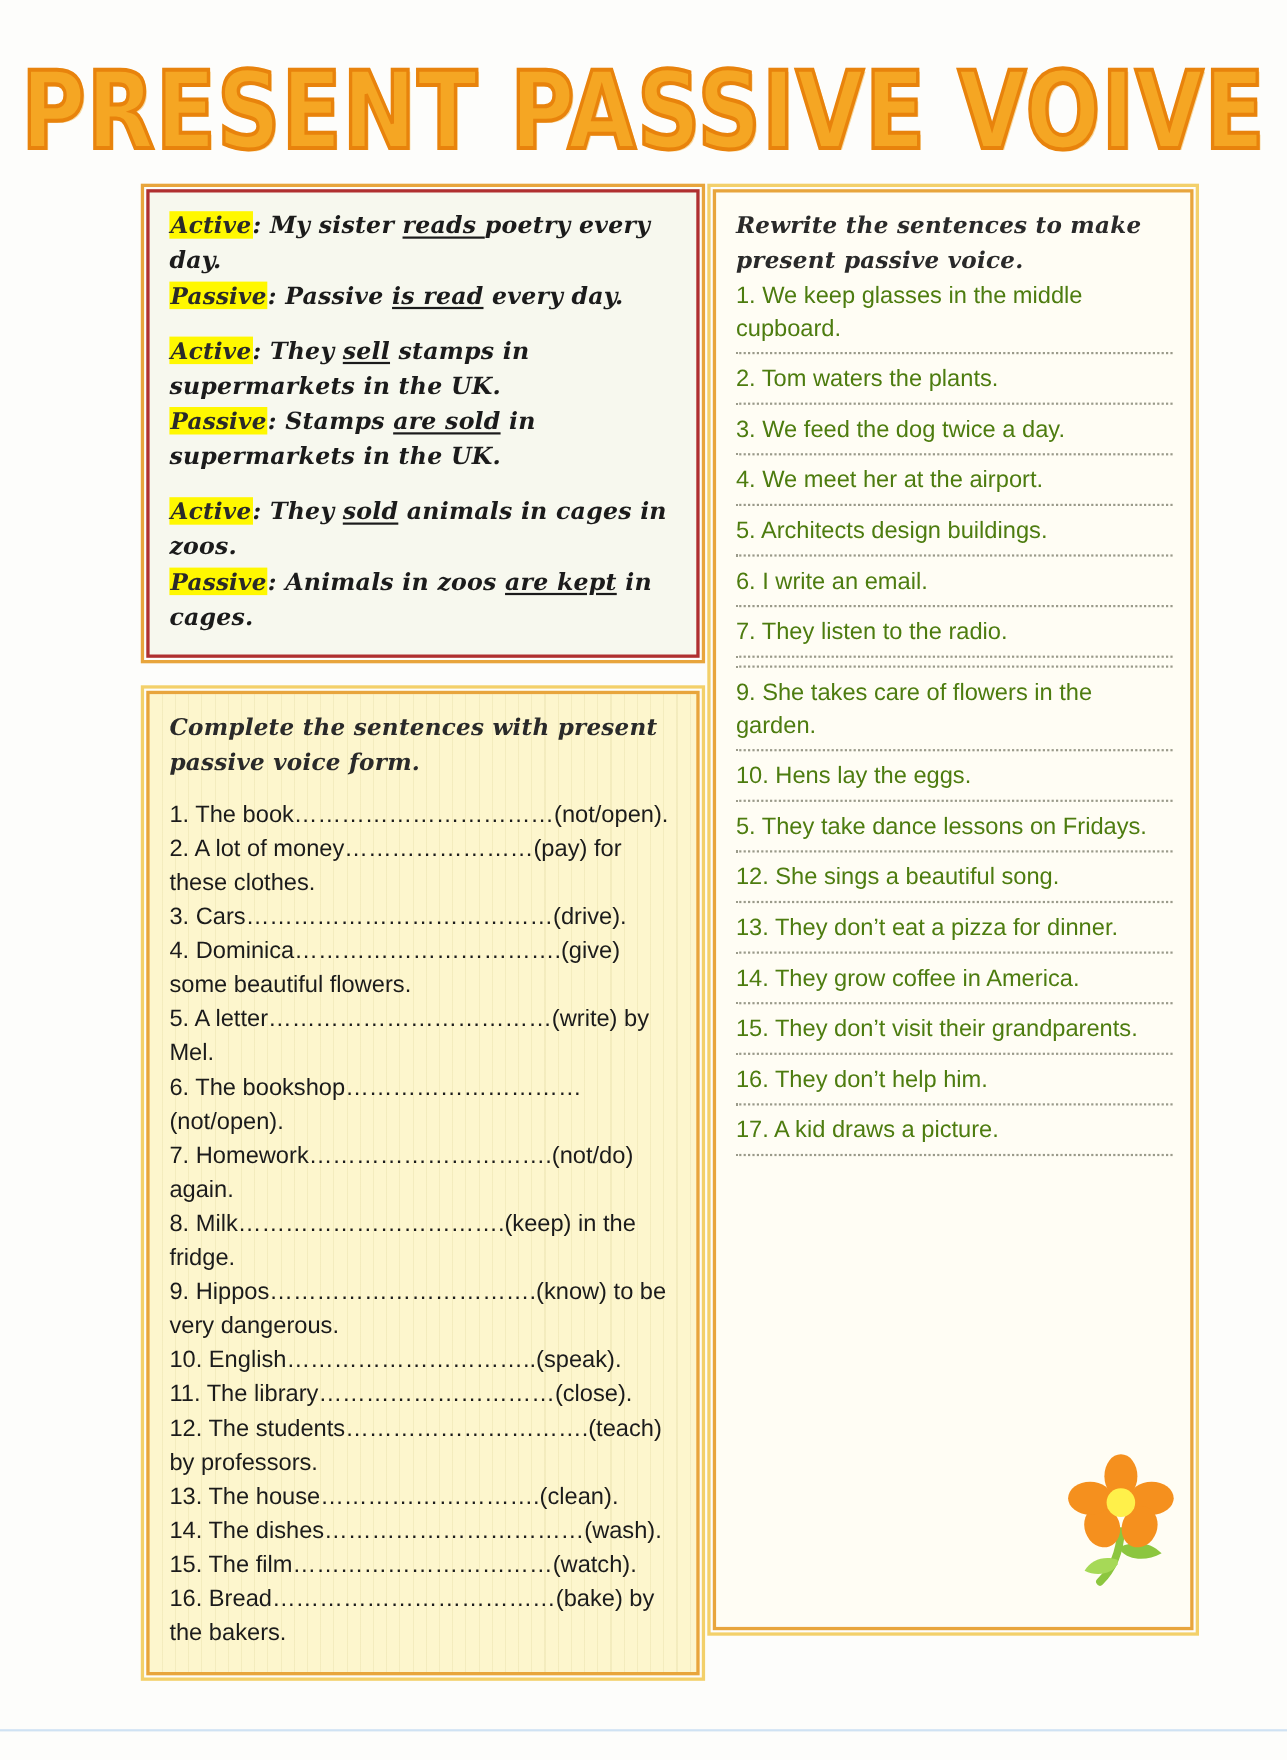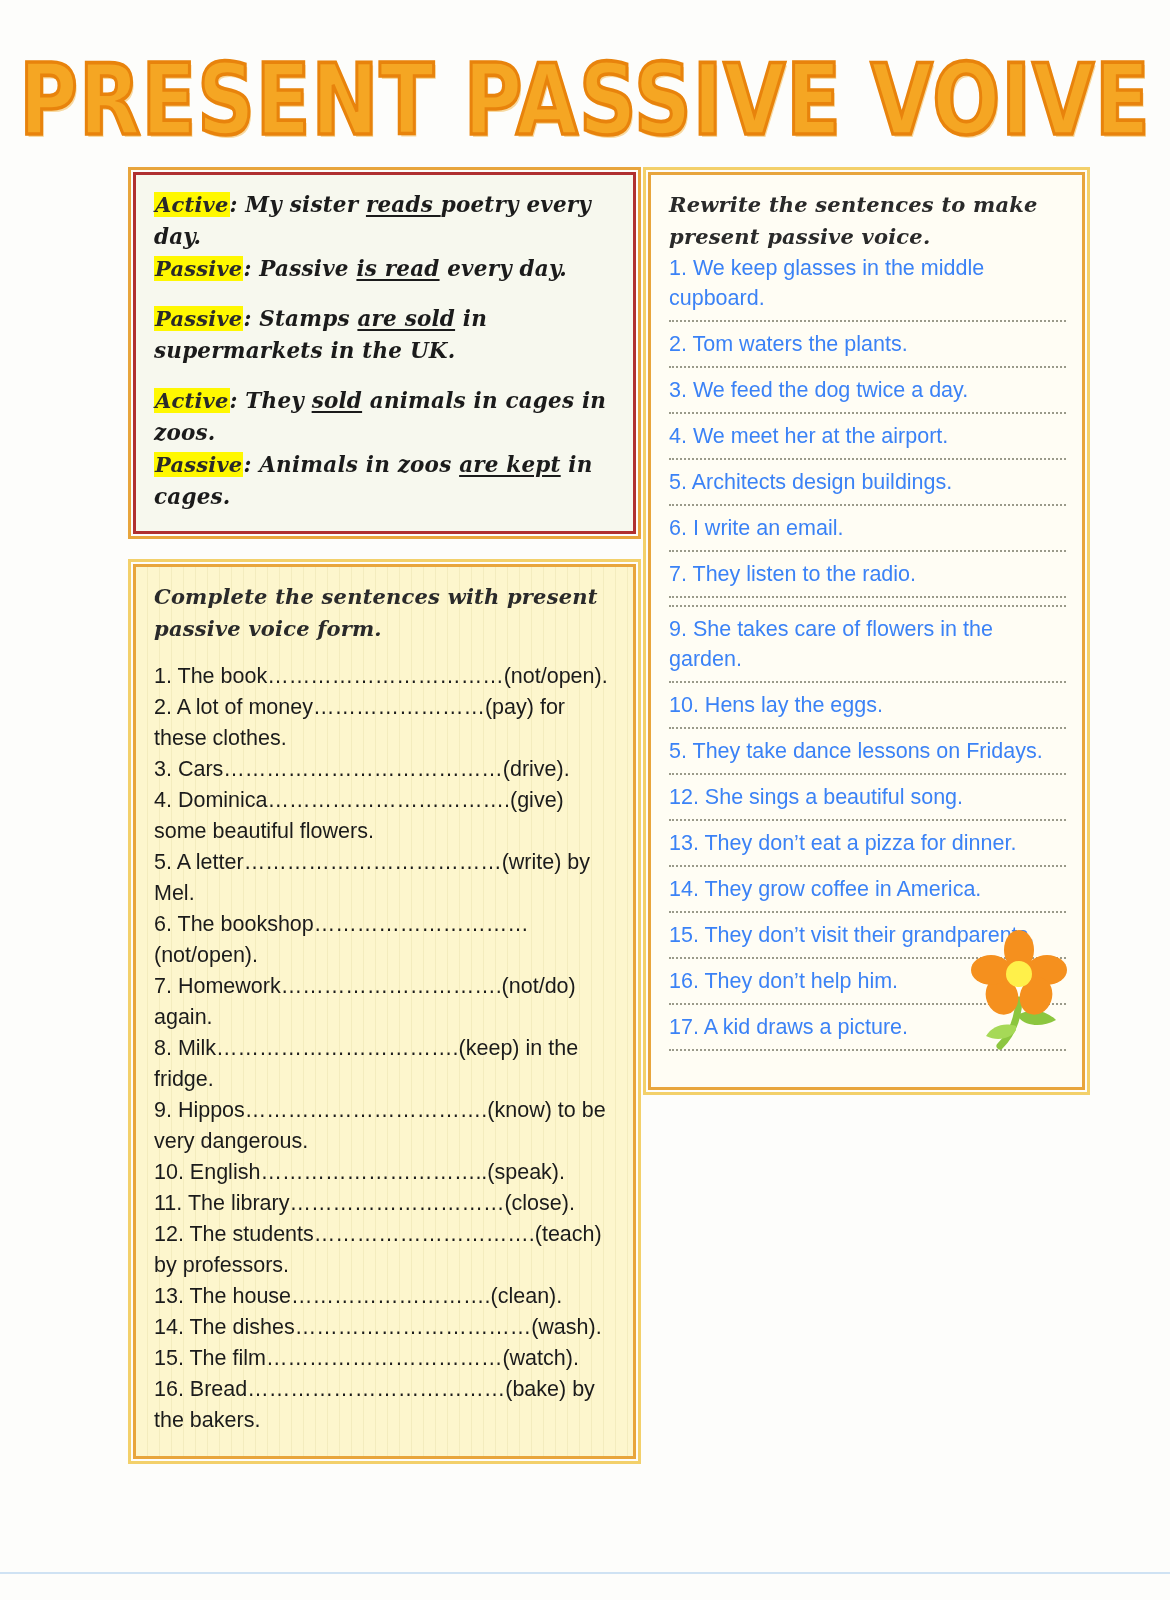--- a/index.html
+++ b/index.html
@@ -69,21 +69,21 @@
     margin-top: 30px;
     background-image: repeating-linear-gradient(to right, rgba(255,255,255,0) 0 11px, rgba(200,190,120,0.18) 11px 12px);
   }
   .box-right {
     border: 3px solid #E8A53C;
     outline: 3px solid #F3D06A;
     outline-offset: 2px;
     background: #fffdf4;
     padding: 14px 16px 16px 18px;
     box-sizing: border-box;
-    height: 918px;
+    height: 1310px;
     position: relative;
   }
   
   .line {
     font-size: 21.5px;
     color: #1b1b1b;
     line-height: 31px;
     margin: 0;
   }
   .handwrite {
@@ -107,21 +107,21 @@
     text-underline-offset: 3px;
   }
   .spacer-sm { height: 18px; }
   .dots {
     border-bottom: 2px dotted #9a9a8a;
     height: 0;
     margin: 7px 0 7px 0;
   }
   .q {
     font-size: 21.5px;
-    color: #3b82f6;
+    color: #4d7c0f;
     line-height: 30px;
     margin: 0;
   }
   
   .flower {
     position: absolute;
     right: 8px;
     bottom: 30px;
     width: 110px;
     height: 135px;
@@ -148,20 +148,23 @@
 
       <div class="handwrite">
         <span class="tag">Active</span><span class="line">: My sister </span><span class="line u">reads </span><span class="line">poetry every day.</span>
       </div>
       <div class="handwrite">
         <span class="tag">Passive</span><span class="line">: Passive </span><span class="line u">is read</span><span class="line"> every day.</span>
       </div>
 
       <div class="spacer-sm"></div>
 
+      <div class="handwrite">
+        <span class="tag">Active</span><span class="line">: They </span><span class="line u">sell</span><span class="line"> stamps in supermarkets in the UK.</span>
+      </div>
       <div class="handwrite">
         <span class="tag">Passive</span><span class="line">: Stamps </span><span class="line u">are sold</span><span class="line"> in supermarkets in the UK.</span>
       </div>
 
       <div class="spacer-sm"></div>
 
       <div class="handwrite">
         <span class="tag">Active</span><span class="line">: They </span><span class="line u">sold</span><span class="line"> animals in cages in zoos.</span>
       </div>
       <div class="handwrite">

